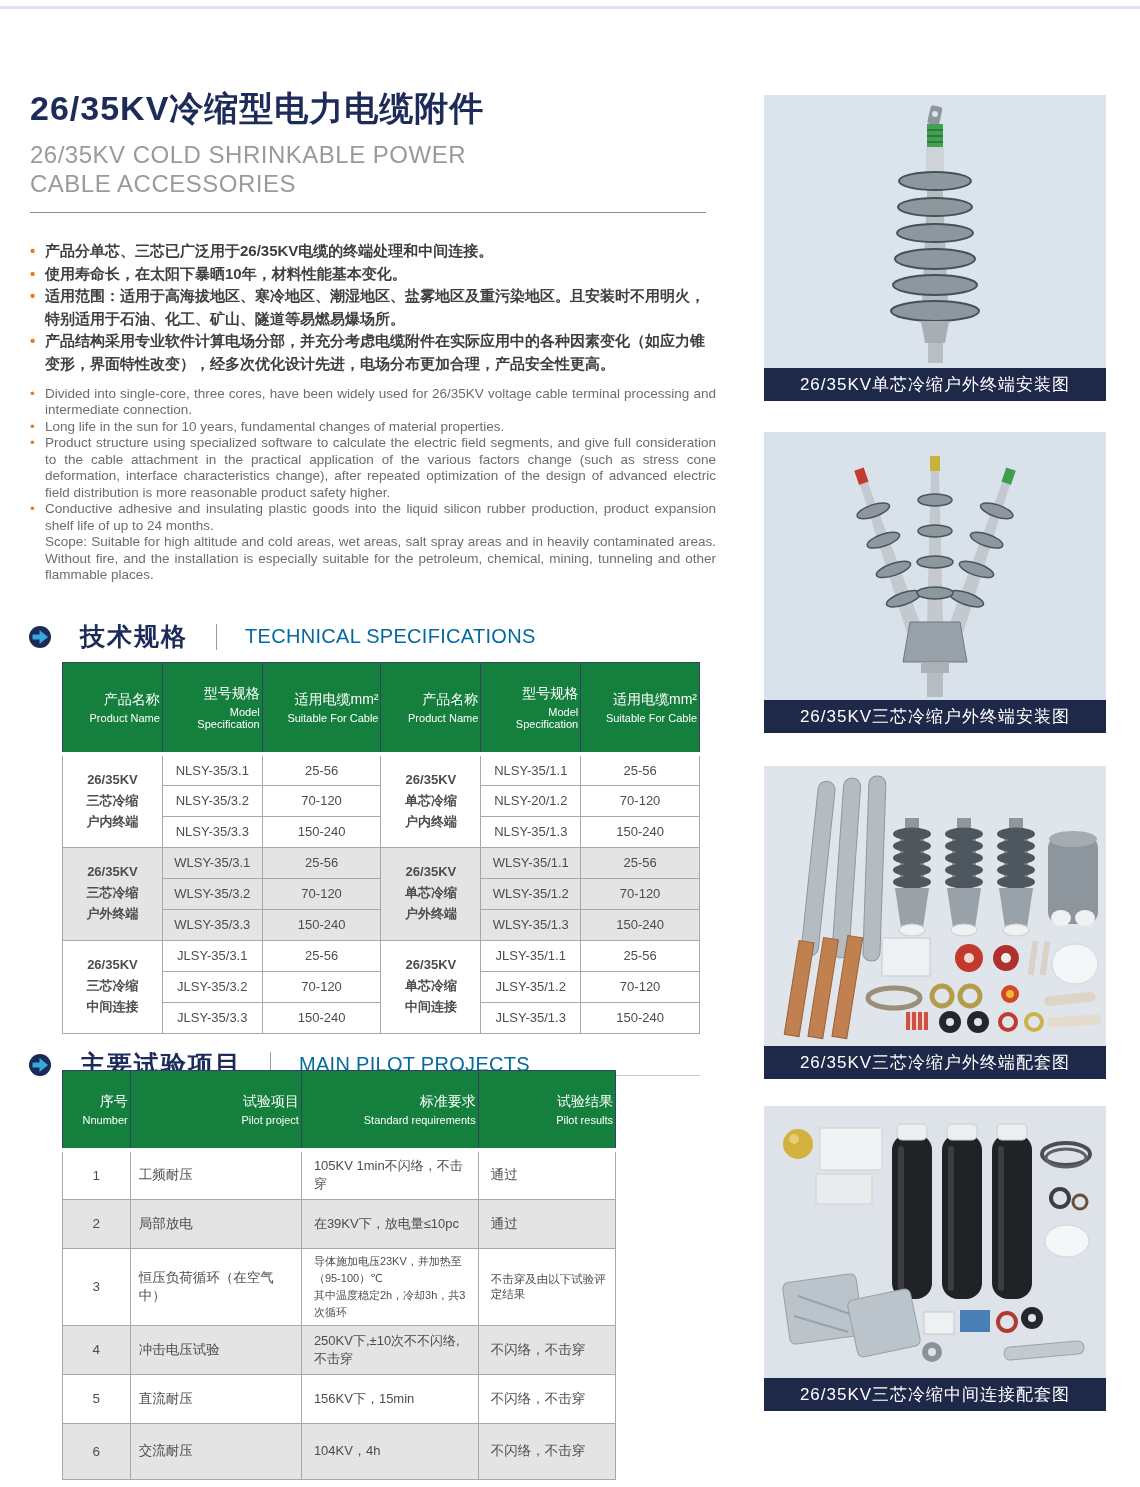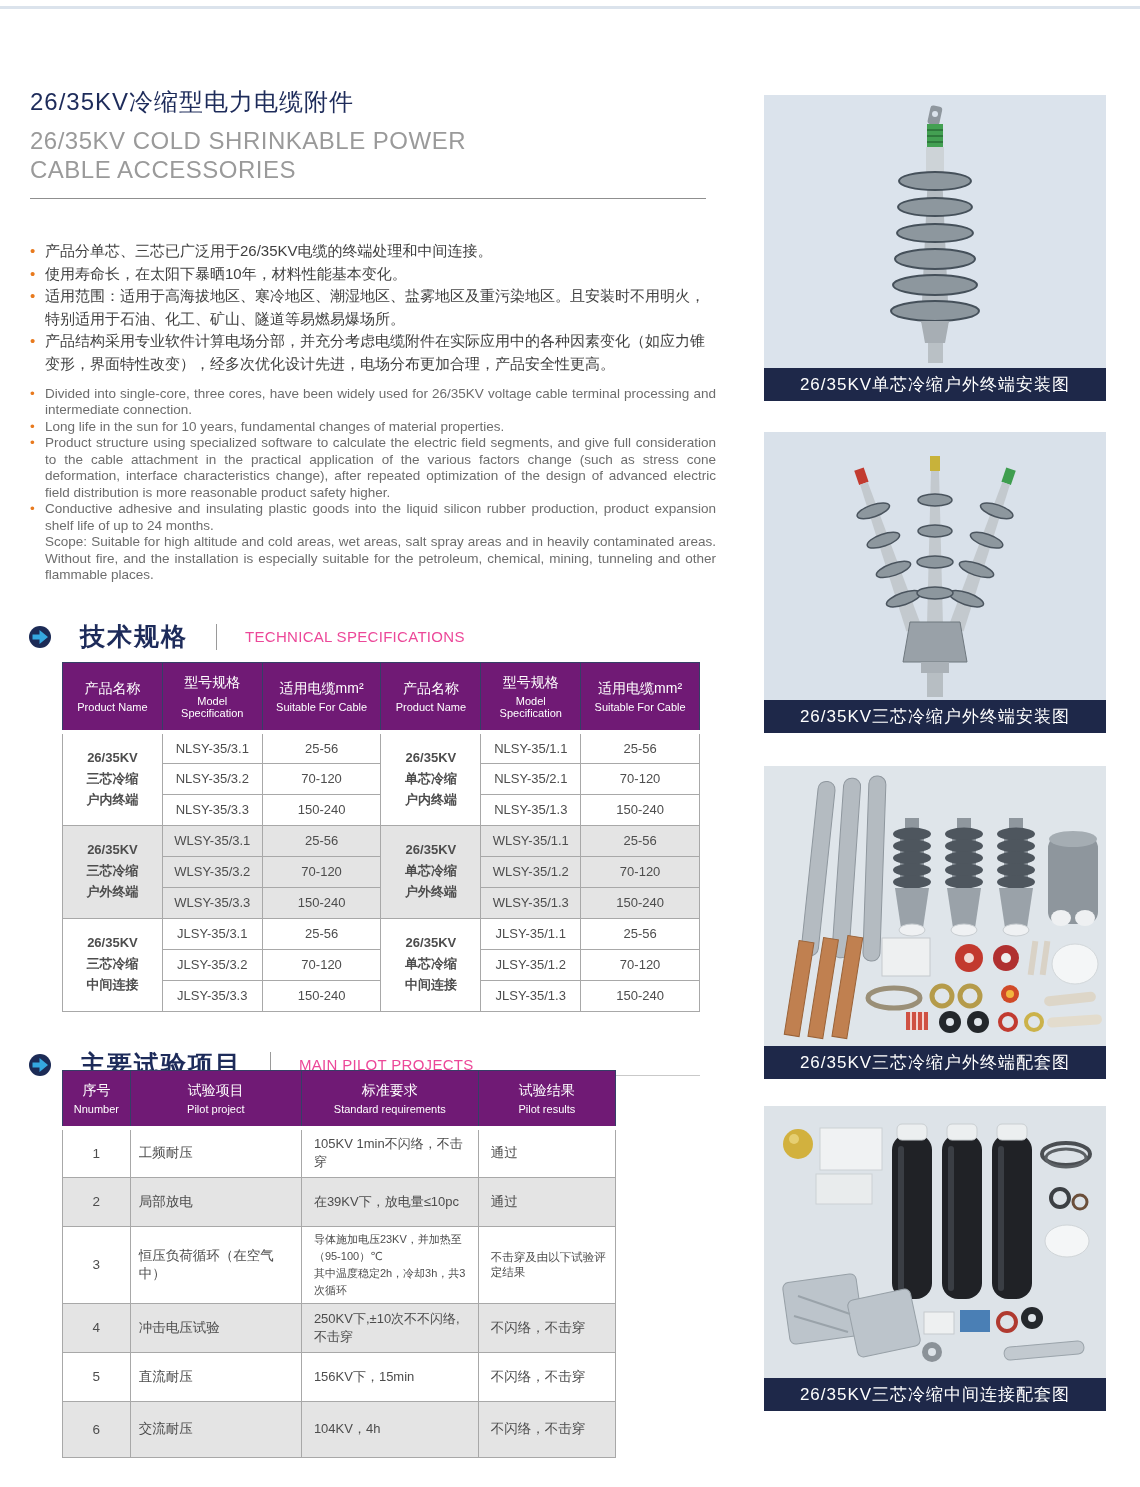--- a/index.html
+++ b/index.html
@@ -7,48 +7,48 @@
   body {
     width:1140px; height:1487px; position:relative; overflow:hidden;
     font-family:"Liberation Sans","DejaVu Sans",sans-serif;
     color:#404040;
   }
   .abs { position:absolute; }
 
   
   .top-edge { position:absolute; top:6px; left:0; width:100%; height:3px; background:#dbe3ec; }
   .hdr { left:30px; top:86px; width:680px; }
-  .title-zh { font-size:24px; font-weight:normal; color:#1d2b5a; letter-spacing:1px; }
+  .title-zh { font-size:34px; font-weight:bold; color:#1d2b5a; letter-spacing:1px; }
   .title-en { font-size:24px; color:#9a9a9a; line-height:1.22; white-space:pre-line; margin-top:8px; letter-spacing:0.5px; }
   .title-rule { margin-top:13px; width:676px; height:1px; background:#8f8f8f; }
 
   
   ul { list-style:none; }
   .zh-bullets { left:30px; top:240px; width:686px; font-size:15px; color:#3f3f3f; line-height:1.5; }
-  .zh-bullets li { position:relative; padding-left:15px; }
+  .zh-bullets li { position:relative; padding-left:15px;font-weight:bold; }
   .zh-bullets li::before { content:"•"; color:#e87a1e; position:absolute; left:0; }
   .en-bullets { left:30px; top:386px; width:686px; font-size:13.5px; color:#6d6d6d; line-height:1.22; text-align:justify; }
   .en-bullets li { position:relative; padding-left:15px; }
   .en-bullets li::before { content:"•"; color:#e87a1e; position:absolute; left:0; }
   .en-note { padding-left:15px; text-align:justify; }
 
   
   .section-heading { display:flex; align-items:center; gap:28px; }
   .sh-icon { width:24px; height:24px; flex:0 0 auto; }
   .sh-zh { font-size:25px; font-weight:bold; color:#1d2b5a; letter-spacing:2px; }
   .sh-divider { width:1px; height:26px; background:#9a9a9a; }
-  .sh-en { font-size:15px; color:#ec4899; letter-spacing:0.3px; }
+  .sh-en { font-size:20px; color:#0369a1; letter-spacing:0.3px; }
   .sh-rule { flex:1; height:1px; background:#c9c9c9; align-self:flex-end; margin-bottom:5px; }
   .sec1 { left:28px; top:620px; width:640px; }
   .sec2 { left:28px; top:1048px; width:672px; }
 
   
   table { border-collapse:collapse; }
   th, td { border:1px solid #a8a8a8; }
-  thead th { background:#701a75; color:#fff; border:1px solid #353f66; border-bottom:4px solid #fff; padding:11px 2px; font-weight:normal; }
+  thead th { background:#15803d; color:#fff; border:1px solid #353f66; border-bottom:4px solid #fff; padding:22px 2px; font-weight:normal;text-align:right; }
   .th-zh { font-size:14px; }
   .th-en { font-size:11px; margin-top:3px; }
 
   .spec-table { left:62px; top:662px; width:638px; font-size:13px; color:#4d4d4d; }
   .spec-table td { height:31px; text-align:center; padding:2px; }
   .spec-table td.product { white-space:pre-line; line-height:1.6;font-weight:bold; }
   .spec-table tr.grp1 td { background:#e4e4e4; }
 
   .pilot-table { left:62px; top:1070px; width:554px; font-size:13.5px; color:#4d4d4d; }
   .pilot-table td { height:49px; padding:4px 8px; background:#fff; }
@@ -156,21 +156,21 @@
       <td>25-56</td>
       <td class="product" rowspan="3">26/35KV
 单芯冷缩
 户内终端</td>
       <td>NLSY-35/1.1</td>
       <td>25-56</td>
     </tr>
     <tr class="grp0">
       <td>NLSY-35/3.2</td>
       <td>70-120</td>
-      <td>NLSY-35/2.1</td>
+      <td>NLSY-20/1.2</td>
       <td>70-120</td>
     </tr>
     <tr class="grp0">
       <td>NLSY-35/3.3</td>
       <td>150-240</td>
       <td>NLSY-35/1.3</td>
       <td>150-240</td>
     </tr>
     <tr class="grp1">
       <td class="product" rowspan="3">26/35KV

